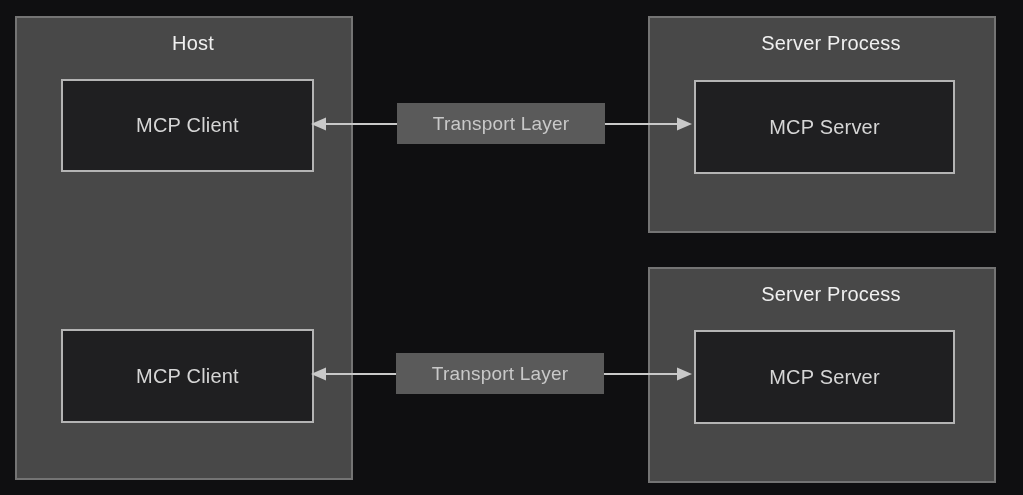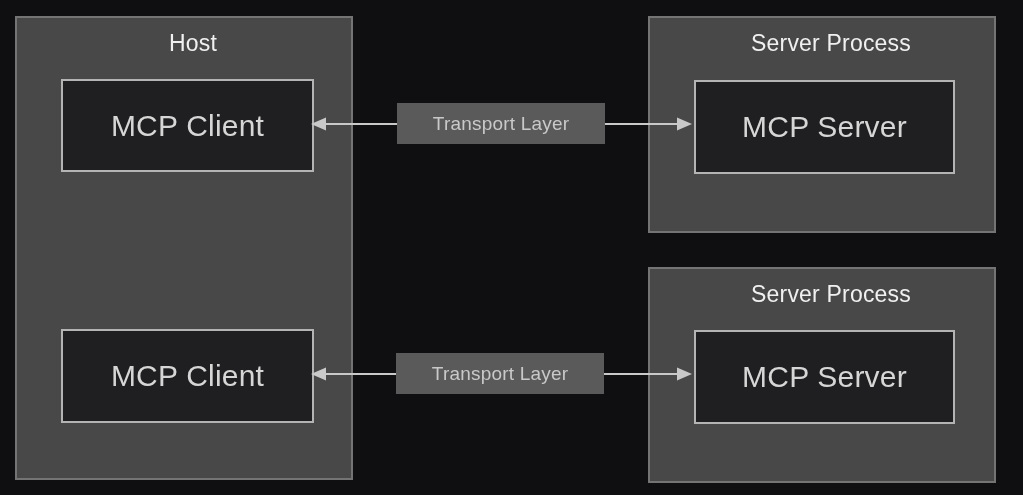--- a/index.html
+++ b/index.html
@@ -20,35 +20,35 @@
     background: var(--group-fill, #484848);
     border: 2px solid var(--group-border, #747474);
     box-sizing: border-box;
   }
   .group-title {
     position: absolute;
     top: 11px;
     left: 0;
     right: 0;
     text-align: center;
-    font-size: 23px;
+    font-size: 20px;
     line-height: 28px;
     color: var(--title-color, #efefef);
     letter-spacing: 0.2px;
     padding-left: 18px;
   }
   .inner-box {
     position: absolute;
     background: var(--inner-fill, #1f1f21);
     border: 2px solid var(--inner-border, #b4b4b4);
     box-sizing: border-box;
     display: flex;
     align-items: center;
     justify-content: center;
-    font-size: 30px;
+    font-size: 20px;
     color: var(--inner-text, #d6d6d6);
     letter-spacing: 0.2px;
   }
   #host { left: 15px; top: 16px; width: 338px; height: 464px; }
   #client-1 { left: 44px; top: 61px; width: 253px; height: 93px; }
   #client-2 { left: 44px; top: 311px; width: 253px; height: 94px; }
   #server-process-1 { left: 648px; top: 16px; width: 348px; height: 217px; }
   #server-process-2 { left: 648px; top: 267px; width: 348px; height: 216px; }
   #server-1 { left: 44px; top: 62px; width: 261px; height: 94px; }
   #server-2 { left: 44px; top: 61px; width: 261px; height: 94px; }

